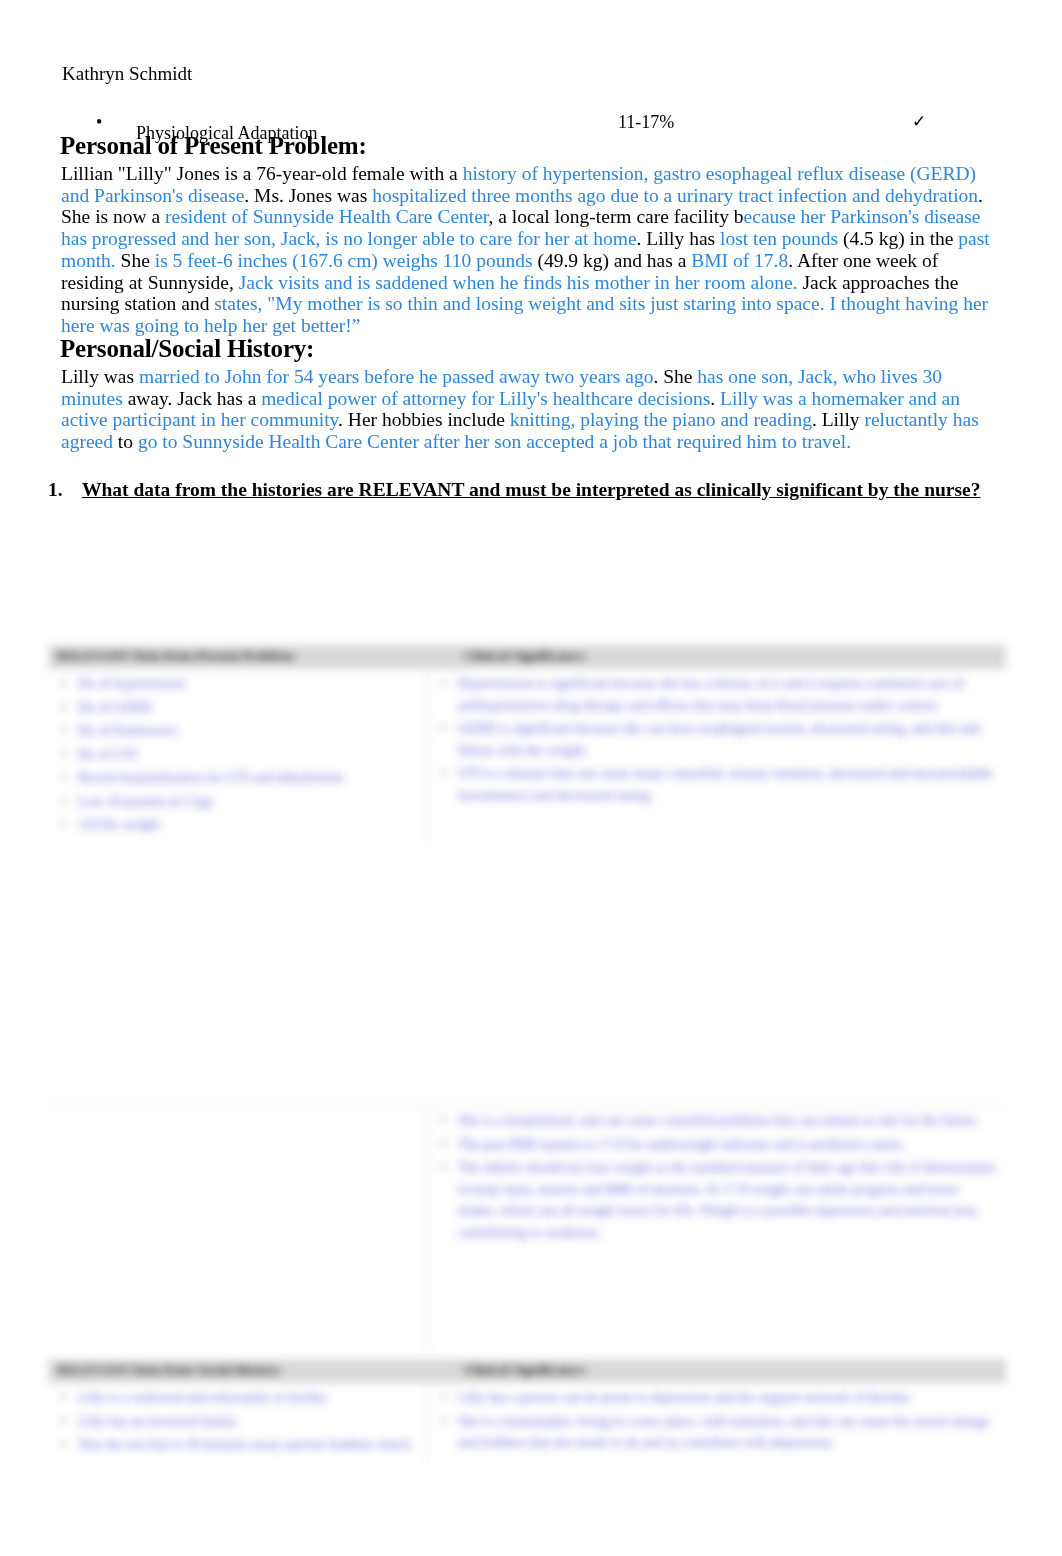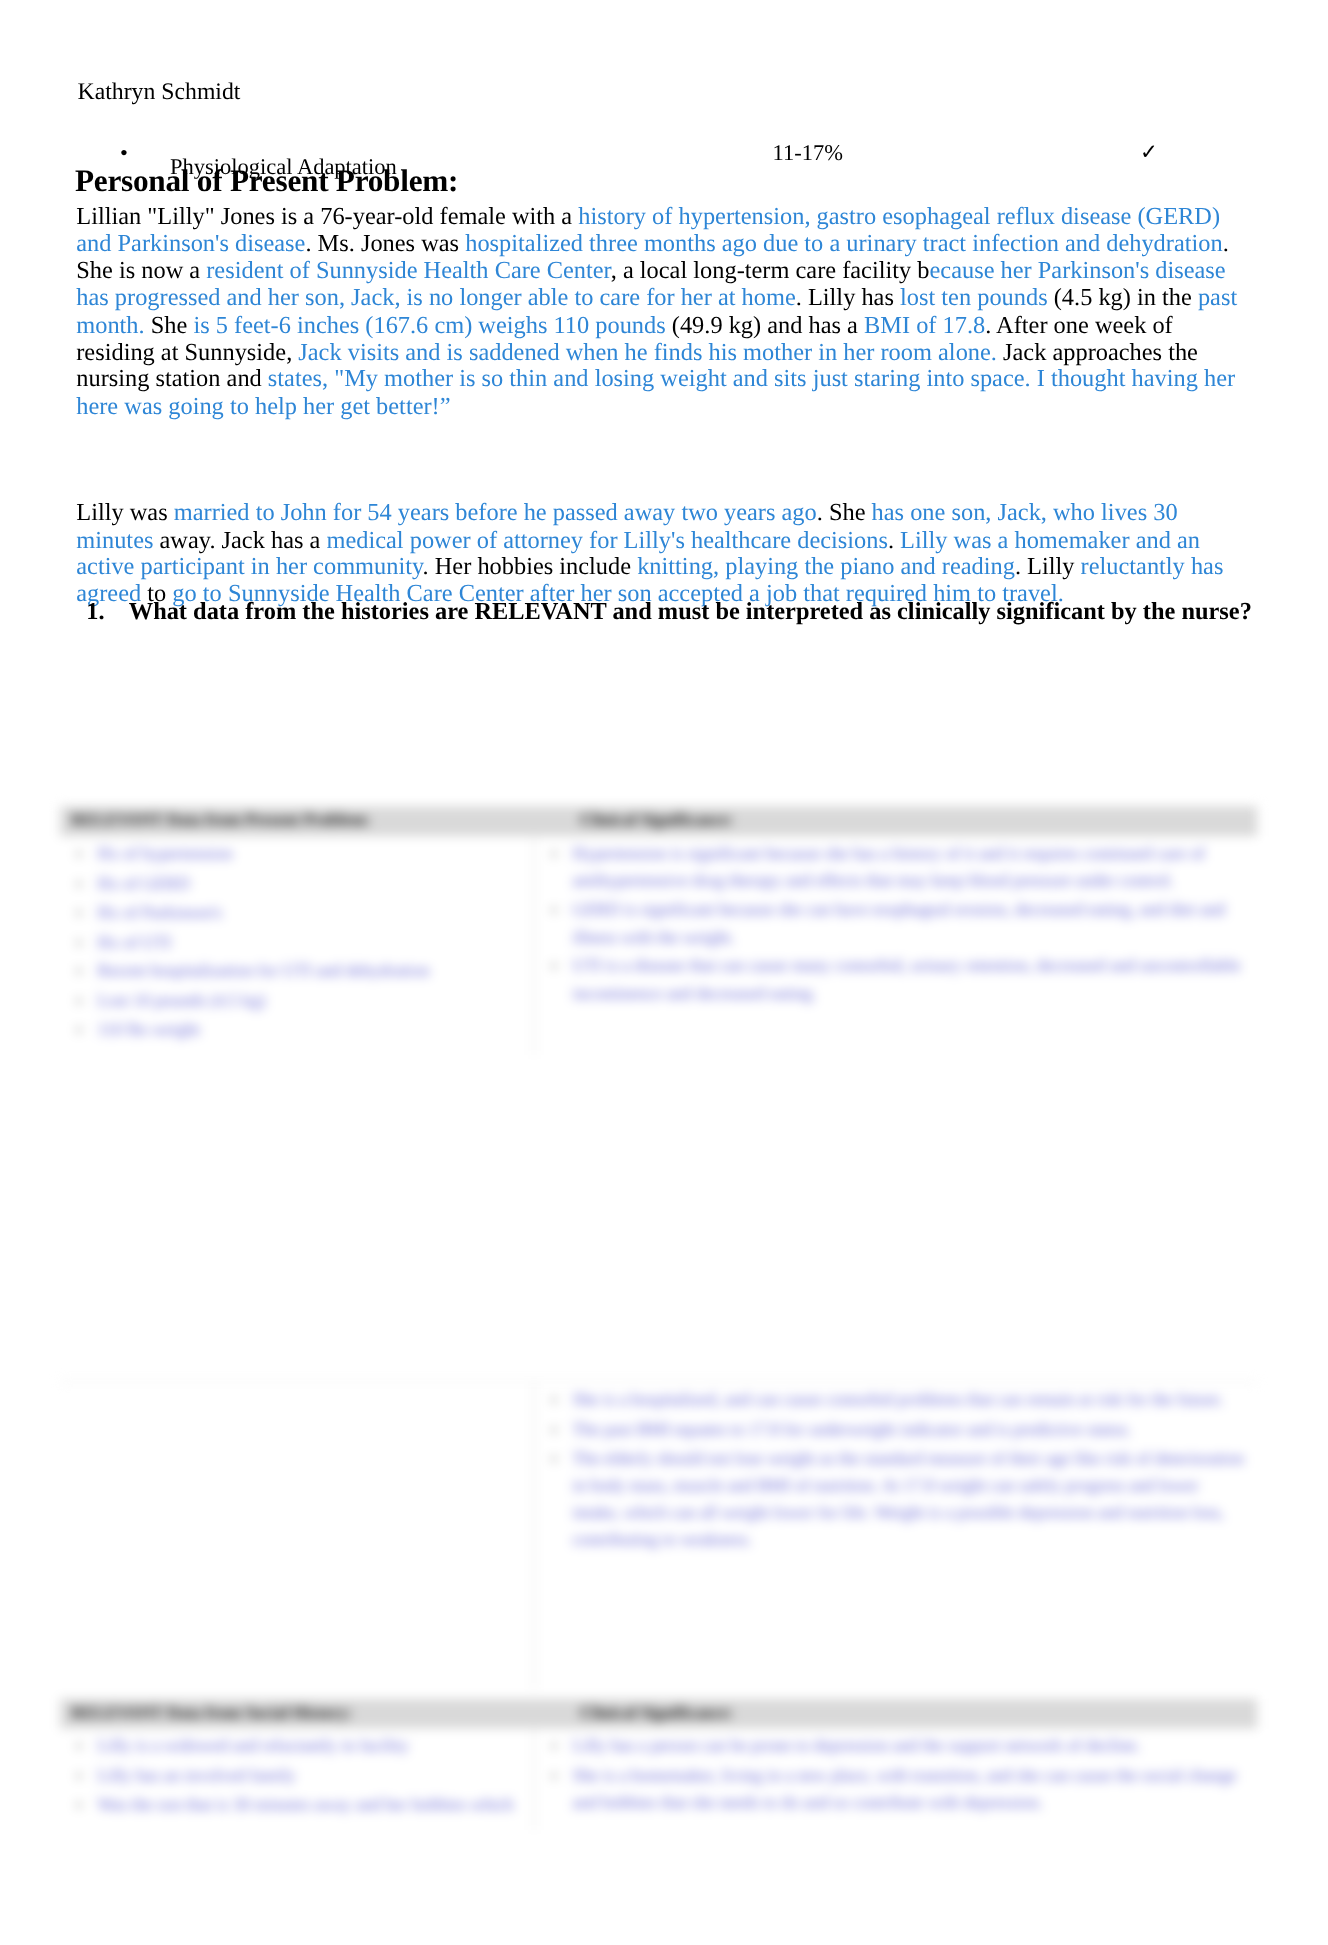--- a/index.html
+++ b/index.html
@@ -87,32 +87,33 @@
   .para {
     position: absolute;
     left: 61px;
     width: 934px;
     font-size: 19.5px;
     line-height: 21.7px;
     text-align: left;
     color: #000;
   }
   #p-hpi { top: 163px; }
-  #p-psh { top: 366px; margin-top: 34px; }
+  #p-psh { top: 366px; }
   .para .hl { color: #2E86D6; }
 
   
   .question {
     position: absolute;
-    left: 69px;
+    left: 48px;
     top: 478px;
     width: 950px;
     font-size: 19.5px;
     line-height: 24px;
     font-weight: bold;
+    text-decoration: underline;
   }
   .question .qnum {
     display: inline-block;
     width: 34px;
   }
   .question .qtext { }
 
   
   .tbl {
     position: absolute;
@@ -205,20 +206,21 @@
   <div class="bullet-row">
     <span class="bullet-dot">•</span>
     <span class="bullet-label">Physiological Adaptation</span>
     <span class="bullet-pct">11-17%</span>
     <span class="bullet-check">✓</span>
   </div>
 
   <div class="heading" id="h-hpi">Personal of Present Problem:</div>
   <div class="para" id="p-hpi"><span>Lillian "Lilly" Jones is a 76-year-old female with a </span><span class="hl">history of hypertension, gastro esophageal reflux disease (GERD) and Parkinson's disease</span><span>. Ms. Jones was </span><span class="hl">hospitalized three months ago due to a urinary tract infection and dehydration</span><span>. She is now a </span><span class="hl">resident of Sunnyside Health Care Center</span><span>, a local long-term care facility b</span><span class="hl">ecause her Parkinson's disease has progressed and her son, Jack, is no longer able to care for her at home</span><span>. Lilly has </span><span class="hl">lost ten pounds</span><span> (4.5 kg) in the </span><span class="hl">past month.</span><span> She </span><span class="hl">is 5 feet-6 inches (167.6 cm) weighs 110 pounds</span><span> (49.9 kg) and has a </span><span class="hl">BMI of 17.8</span><span>. After one week of residing at Sunnyside, </span><span class="hl">Jack visits and is saddened when he finds his mother in her room alone.</span><span> Jack approaches the nursing station and </span><span class="hl">states, "My mother is so thin and losing weight and sits just staring into space. I thought having her here was going to help her get better!”</span></div>
 
+  <div class="heading" id="h-psh">Personal/Social History:</div>
   <div class="para" id="p-psh"><span>Lilly was </span><span class="hl">married to John for 54 years before he passed away two years ago</span><span>. She </span><span class="hl">has one son, Jack, who lives 30 minutes</span><span> away. Jack has a </span><span class="hl">medical power of attorney for Lilly's healthcare decisions</span><span>. </span><span class="hl">Lilly was a homemaker and an active participant in her community</span><span>. Her hobbies include </span><span class="hl">knitting, playing the piano and reading</span><span>. Lilly </span><span class="hl">reluctantly has agreed</span><span> to </span><span class="hl">go to Sunnyside Health Care Center after her son accepted a job that required him to travel.</span></div>
 
   <div class="question">
     <span class="qnum">1.</span><span class="qtext">What data from the histories are RELEVANT and must be interpreted as clinically significant by the nurse?</span>
   </div>
 
   <div class="tbl" id="tbl-a">
     <div class="hdr">
       <div class="c1">RELEVANT Data from Present Problem:</div>
       <div class="c2">Clinical Significance:</div>

